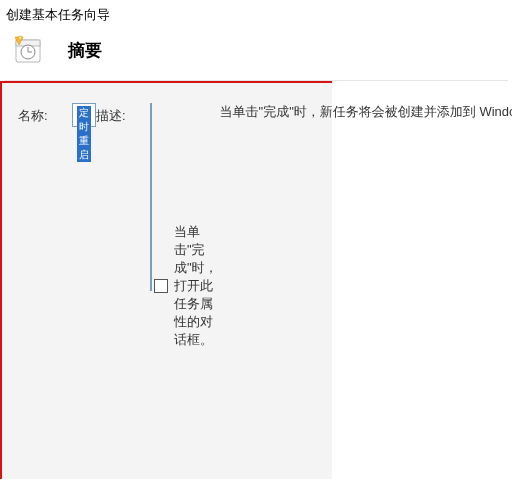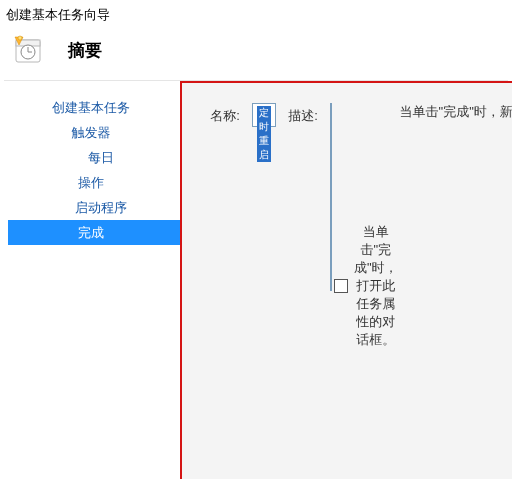--- a/index.html
+++ b/index.html
@@ -1,17 +1,17 @@
 <!DOCTYPE html>
 <html><head>
   <meta charset="utf-8">
   <style>
     * { box-sizing: border-box; margin: 0; padding: 0; font-family: "Microsoft YaHei", "SimSun", sans-serif; }
     body { background: #fff; width: 512px; height: 501px; overflow: hidden; }
-    .container { width: 512px; height: 501px; position: relative; text-align: center; }
+    .container { width: 512px; height: 501px; position: relative; }
     .header-row { display: flex; align-items: center; padding: 6px 6px 0 6px; }
     .window-title { font-size: 13px; color: #000; }
     .summary-row { display: flex; align-items: center; padding: 10px 6px 14px 14px; gap: 22px; font-weight: bold; }
     .summary-icon { width: 32px; height: 32px; display: flex; align-items: center; justify-content: center; }
     .summary-text { font-size: 17px; color: #000; }
     .body { display: flex; height: 398px; }
     .sidebar { width: 180px; padding: 14px 0 0 8px; }
     .side-item { font-size: 13px; color: #1c5aa6; padding: 6px 8px 6px 2px; line-height: 1; cursor: pointer; }
     .side-sub { font-size: 13px; color: #1c5aa6; padding: 6px 8px 6px 22px; line-height: 1; cursor: pointer; }
     .side-item.selected, .side-sub.selected { background: #1e90ff; color: #fff; }
@@ -51,28 +51,20 @@
         <circle cx="6" cy="4" r="2" fill="#ffe27a" stroke="#d48800" stroke-width="0.5"></circle>
       </svg>
     </div>
     <div class="summary-text">摘要</div>
   </div>
 
   <div class="hdr-underline"></div>
 
   <div class="body">
 
-    <div class="sidebar">
-        <div class="side-item">创建基本任务</div>
-        <div class="side-item">触发器</div>
-        <div class="side-sub">每日</div>
-        <div class="side-item">操作</div>
-        <div class="side-sub">启动程序</div>
-        <div class="side-item selected">完成</div>
-      </div>
 
     <div class="content-border">
       <div class="content-inner">
 
         <div class="form-row">
           <div class="form-label">名称:</div>
           <div class="name-input">
             <span class="name-value">定时重启</span>
           </div>
         </div>

